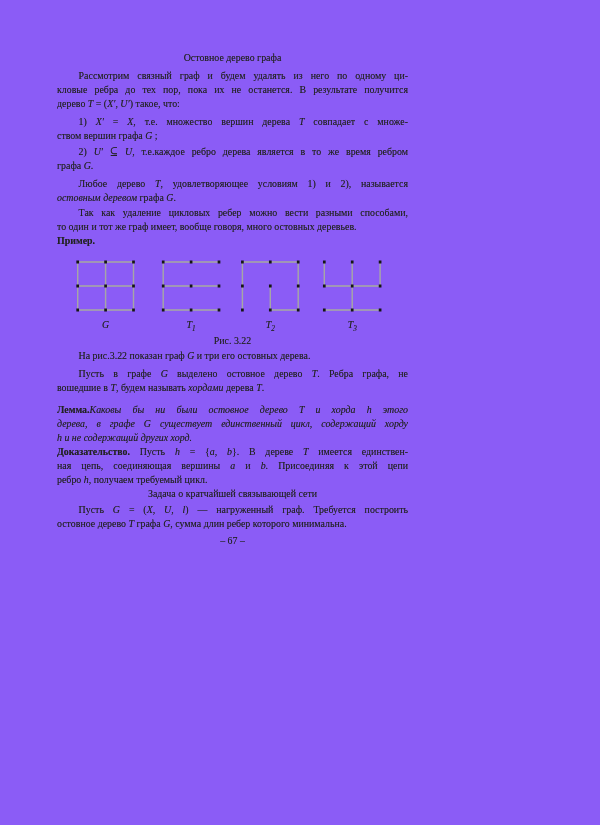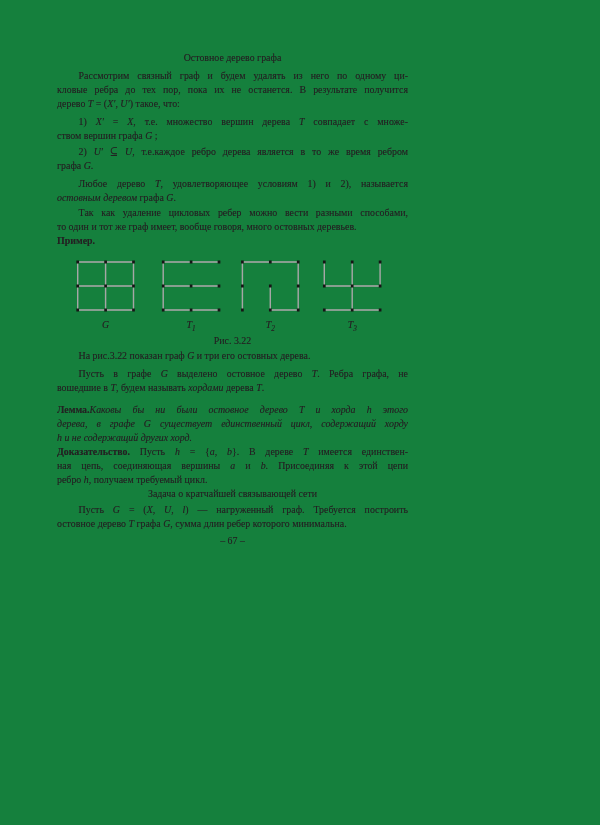--- a/index.html
+++ b/index.html
@@ -1,17 +1,17 @@
 <!DOCTYPE html>
 <html><head>
 <meta charset="utf-8">
 <style>
   html,body{margin:0;padding:0;background:#ffffff;}
   .page{
-    position:relative;width:600px;height:825px;background:#15803d;overflow:hidden;
+    position:relative;width:600px;height:825px;background:#8b5cf6;overflow:hidden;
     font-family:"Liberation Serif","DejaVu Serif",serif;color:#222222;
   }
   .col{
     position:absolute;left:57px;top:50px;width:390px;
     transform:scaleX(0.9);transform-origin:0 0;
     font-size:11px;line-height:14px;
     text-shadow:0 0 0.3px rgba(45,45,45,0.55);
   }
   .center{text-align:center;}
   .block{margin:0;}

